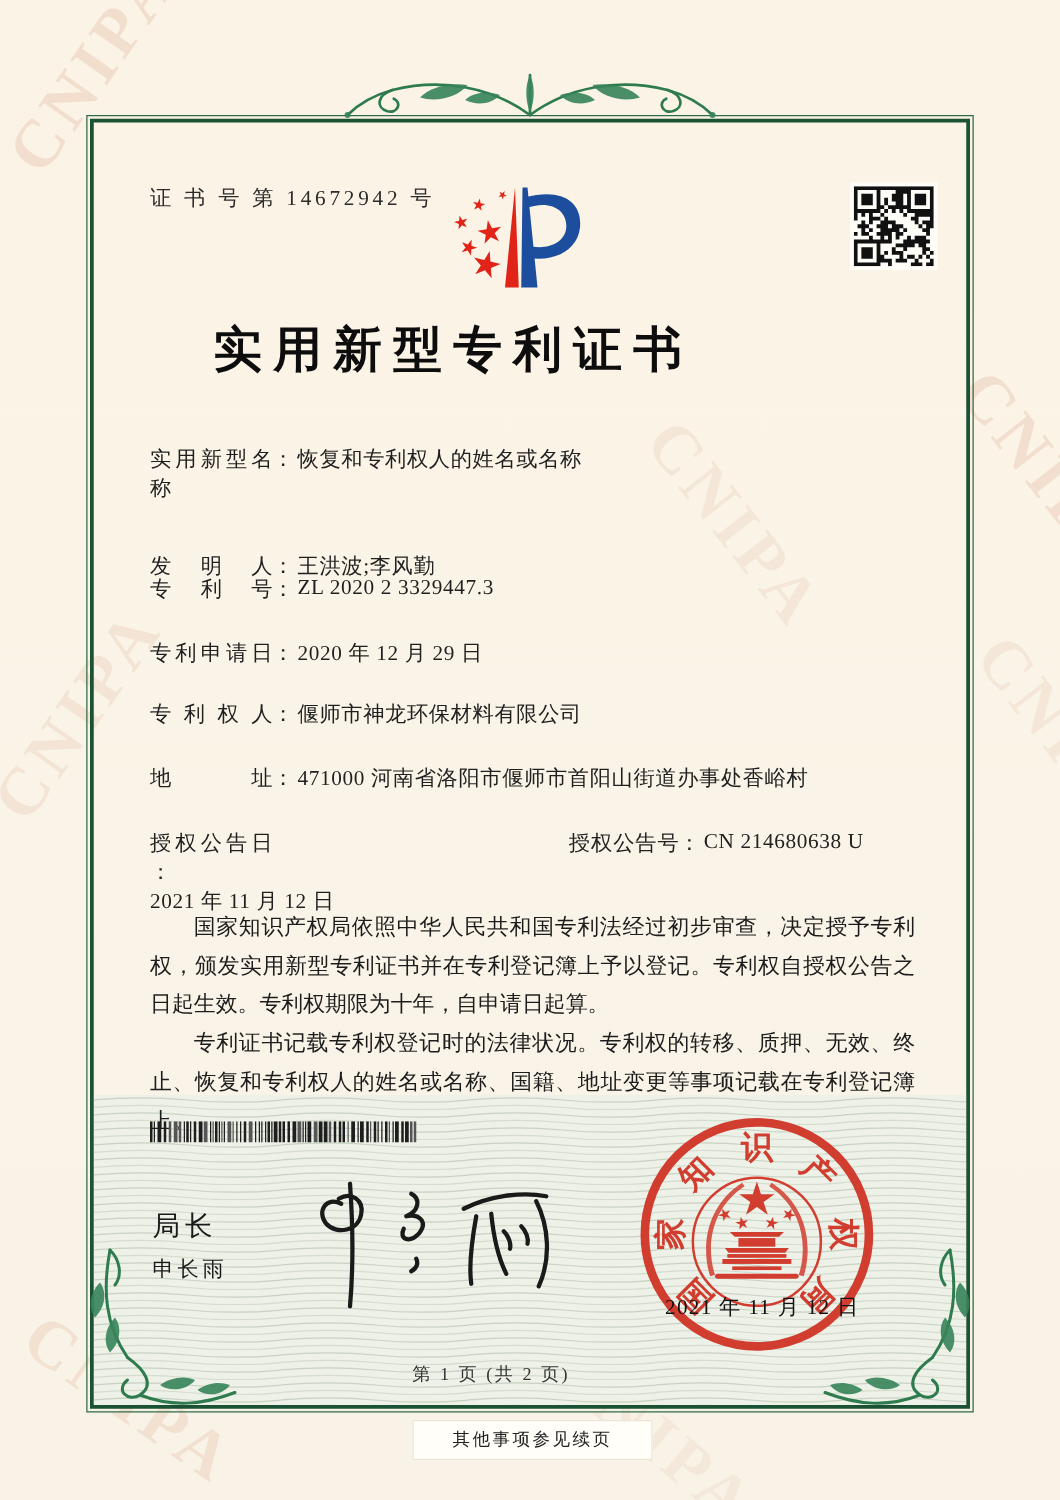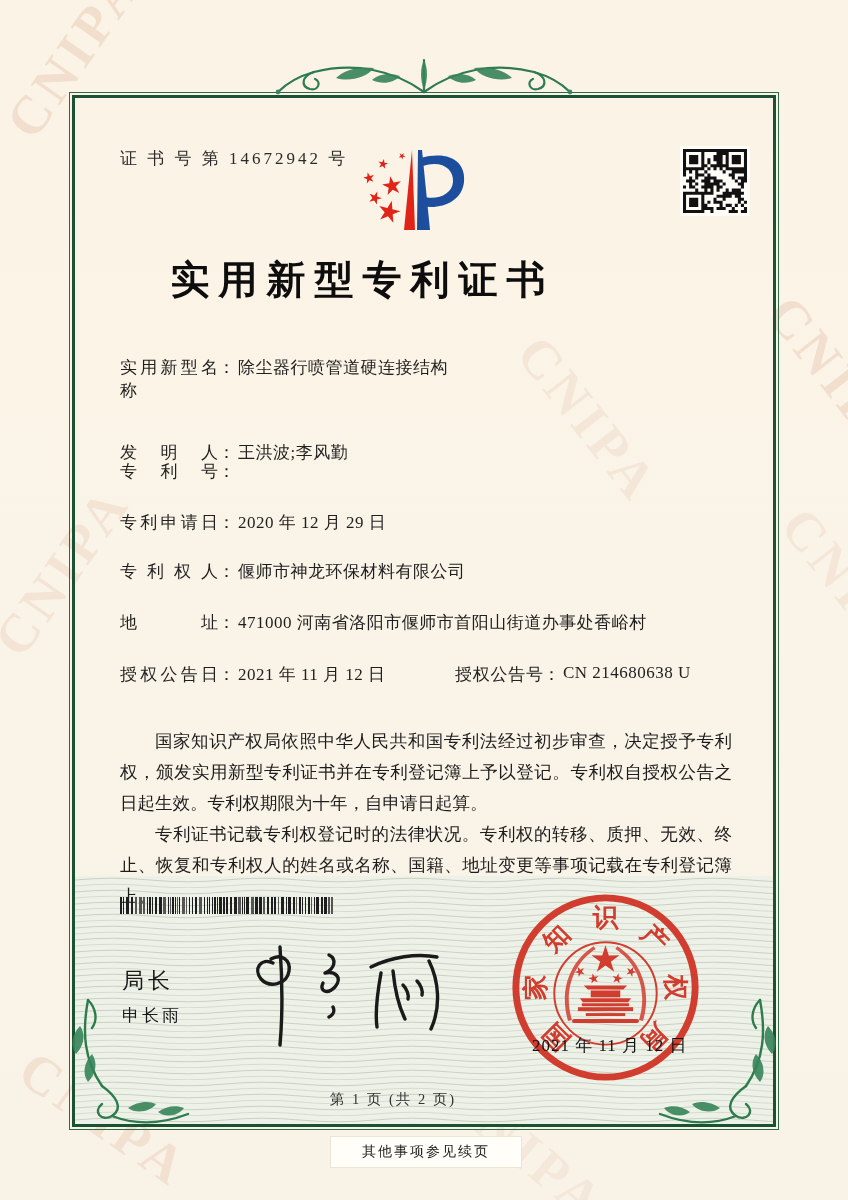--- a/index.html
+++ b/index.html
@@ -30,21 +30,21 @@
   .logo{position:absolute; left:362px; top:146px; width:124px; height:100px;}
   .qr{position:absolute; left:680px; top:146px; width:70px; height:70px; background:#fffdf8; padding:3px; box-sizing:border-box;}
   .title{position:absolute; left:69px; top:253px; width:587px; text-align:center;
       font-size:39px; font-weight:700; letter-spacing:9px; color:#0d0d0d;}
   
   .field{position:absolute; left:120px; width:620px; display:flex; font-size:17px; color:#1f1f1f;}
   .f-label{width:98px; text-align:justify; text-align-last:justify; flex:0 0 auto;}
   .f-colon{width:20px; flex:0 0 auto;}
   .f-value{flex:1; letter-spacing:0.5px;}
   .fy1{top:356px;} .fy2{top:409px;margin-top:32px;} .fy3{top:460px;} .fy4{top:511px;}
-  .fy5{top:560px;} .fy6{top:611px;} .fy7{top:663px;}
+  .fy5{top:560px;} .fy6{top:611px;} .fy7{top:663px;flex-direction:column;}
   .grant2{position:absolute; left:455px; top:663px; display:flex; font-size:17px;}
   .grant2 .f-label{width:88px;}
   
   .body-text{position:absolute; left:120px; top:698px; width:612px;
       font-size:17.5px; line-height:31px; text-align:justify; color:#1c1c1c;margin-top:28px;}
   .body-text p{margin:0; text-indent:2em;}
   
   .barcode{position:absolute; left:120px; top:897px; width:216px; height:17px;}
   .signer-title{position:absolute; left:122px; top:966px; font-size:22px; letter-spacing:4px; color:#1a1a1a;}
   .signer-name{position:absolute; left:122px; top:1004px; font-size:17px; letter-spacing:3px; color:#1a1a1a;}
@@ -163,30 +163,31 @@
 
   <svg class="qr" id="qr-svg" viewBox="0 0 63 63">
       <path d="M0,0h3v3h-3zM3,0h3v3h-3zM6,0h3v3h-3zM9,0h3v3h-3zM12,0h3v3h-3zM15,0h3v3h-3zM18,0h3v3h-3zM21,0h3v3h-3zM24,0h3v3h-3zM27,0h3v3h-3zM30,0h3v3h-3zM33,0h3v3h-3zM36,0h3v3h-3zM39,0h3v3h-3zM42,0h3v3h-3zM45,0h3v3h-3zM48,0h3v3h-3zM51,0h3v3h-3zM54,0h3v3h-3zM57,0h3v3h-3zM60,0h3v3h-3zM0,3h3v3h-3zM18,3h3v3h-3zM33,3h3v3h-3zM36,3h3v3h-3zM39,3h3v3h-3zM42,3h3v3h-3zM60,3h3v3h-3zM0,6h3v3h-3zM6,6h3v3h-3zM9,6h3v3h-3zM12,6h3v3h-3zM18,6h3v3h-3zM30,6h3v3h-3zM33,6h3v3h-3zM36,6h3v3h-3zM42,6h3v3h-3zM48,6h3v3h-3zM51,6h3v3h-3zM54,6h3v3h-3zM60,6h3v3h-3zM0,9h3v3h-3zM6,9h3v3h-3zM9,9h3v3h-3zM12,9h3v3h-3zM18,9h3v3h-3zM24,9h3v3h-3zM30,9h3v3h-3zM33,9h3v3h-3zM36,9h3v3h-3zM42,9h3v3h-3zM48,9h3v3h-3zM51,9h3v3h-3zM54,9h3v3h-3zM60,9h3v3h-3zM0,12h3v3h-3zM6,12h3v3h-3zM9,12h3v3h-3zM12,12h3v3h-3zM18,12h3v3h-3zM24,12h3v3h-3zM33,12h3v3h-3zM36,12h3v3h-3zM42,12h3v3h-3zM48,12h3v3h-3zM51,12h3v3h-3zM54,12h3v3h-3zM60,12h3v3h-3zM0,15h3v3h-3zM18,15h3v3h-3zM21,15h3v3h-3zM27,15h3v3h-3zM30,15h3v3h-3zM33,15h3v3h-3zM36,15h3v3h-3zM39,15h3v3h-3zM42,15h3v3h-3zM60,15h3v3h-3zM0,18h3v3h-3zM3,18h3v3h-3zM6,18h3v3h-3zM9,18h3v3h-3zM12,18h3v3h-3zM15,18h3v3h-3zM18,18h3v3h-3zM24,18h3v3h-3zM30,18h3v3h-3zM36,18h3v3h-3zM42,18h3v3h-3zM45,18h3v3h-3zM48,18h3v3h-3zM51,18h3v3h-3zM54,18h3v3h-3zM57,18h3v3h-3zM60,18h3v3h-3zM0,21h3v3h-3zM6,21h3v3h-3zM12,21h3v3h-3zM21,21h3v3h-3zM39,21h3v3h-3zM48,21h3v3h-3zM51,21h3v3h-3zM54,21h3v3h-3zM57,21h3v3h-3zM60,21h3v3h-3zM0,24h3v3h-3zM12,24h3v3h-3zM15,24h3v3h-3zM18,24h3v3h-3zM24,24h3v3h-3zM45,24h3v3h-3zM48,24h3v3h-3zM60,24h3v3h-3zM6,27h3v3h-3zM12,27h3v3h-3zM21,27h3v3h-3zM24,27h3v3h-3zM27,27h3v3h-3zM30,27h3v3h-3zM48,27h3v3h-3zM54,27h3v3h-3zM57,27h3v3h-3zM60,27h3v3h-3zM3,30h3v3h-3zM6,30h3v3h-3zM9,30h3v3h-3zM18,30h3v3h-3zM21,30h3v3h-3zM24,30h3v3h-3zM30,30h3v3h-3zM33,30h3v3h-3zM36,30h3v3h-3zM51,30h3v3h-3zM57,30h3v3h-3zM60,30h3v3h-3zM6,33h3v3h-3zM12,33h3v3h-3zM21,33h3v3h-3zM24,33h3v3h-3zM27,33h3v3h-3zM30,33h3v3h-3zM33,33h3v3h-3zM39,33h3v3h-3zM54,33h3v3h-3zM57,33h3v3h-3zM0,36h3v3h-3zM6,36h3v3h-3zM9,36h3v3h-3zM18,36h3v3h-3zM21,36h3v3h-3zM24,36h3v3h-3zM27,36h3v3h-3zM33,36h3v3h-3zM36,36h3v3h-3zM57,36h3v3h-3zM12,39h3v3h-3zM21,39h3v3h-3zM27,39h3v3h-3zM33,39h3v3h-3zM42,39h3v3h-3zM48,39h3v3h-3zM51,39h3v3h-3zM54,39h3v3h-3zM0,42h3v3h-3zM3,42h3v3h-3zM6,42h3v3h-3zM9,42h3v3h-3zM12,42h3v3h-3zM15,42h3v3h-3zM18,42h3v3h-3zM21,42h3v3h-3zM24,42h3v3h-3zM27,42h3v3h-3zM39,42h3v3h-3zM42,42h3v3h-3zM45,42h3v3h-3zM48,42h3v3h-3zM51,42h3v3h-3zM54,42h3v3h-3zM57,42h3v3h-3zM0,45h3v3h-3zM18,45h3v3h-3zM33,45h3v3h-3zM36,45h3v3h-3zM39,45h3v3h-3zM42,45h3v3h-3zM45,45h3v3h-3zM51,45h3v3h-3zM54,45h3v3h-3zM0,48h3v3h-3zM6,48h3v3h-3zM9,48h3v3h-3zM12,48h3v3h-3zM18,48h3v3h-3zM30,48h3v3h-3zM39,48h3v3h-3zM54,48h3v3h-3zM57,48h3v3h-3zM0,51h3v3h-3zM6,51h3v3h-3zM9,51h3v3h-3zM12,51h3v3h-3zM18,51h3v3h-3zM24,51h3v3h-3zM30,51h3v3h-3zM33,51h3v3h-3zM36,51h3v3h-3zM54,51h3v3h-3zM60,51h3v3h-3zM0,54h3v3h-3zM6,54h3v3h-3zM9,54h3v3h-3zM12,54h3v3h-3zM18,54h3v3h-3zM21,54h3v3h-3zM36,54h3v3h-3zM42,54h3v3h-3zM45,54h3v3h-3zM51,54h3v3h-3zM57,54h3v3h-3zM0,57h3v3h-3zM18,57h3v3h-3zM21,57h3v3h-3zM24,57h3v3h-3zM27,57h3v3h-3zM33,57h3v3h-3zM36,57h3v3h-3zM39,57h3v3h-3zM48,57h3v3h-3zM60,57h3v3h-3zM0,60h3v3h-3zM3,60h3v3h-3zM6,60h3v3h-3zM9,60h3v3h-3zM12,60h3v3h-3zM15,60h3v3h-3zM18,60h3v3h-3zM27,60h3v3h-3zM45,60h3v3h-3zM48,60h3v3h-3zM51,60h3v3h-3zM57,60h3v3h-3zM60,60h3v3h-3z" fill="#111"></path>
     </svg>
 
   <div class="title">实用新型专利证书</div>
 
   <div class="field fy1">
     <span class="f-label">实用新型名称</span>
       <span class="f-colon">：</span>
-      <span class="f-value">除尘器行喷管道硬连接结构</span>
+      <span class="f-value">恢复和专利权人的姓名或名称</span>
   </div>
   <div class="field fy2">
     <span class="f-label">发明人</span>
       <span class="f-colon">：</span>
       <span class="f-value">王洪波;李风勤</span>
   </div>
   <div class="field fy3">
     <span class="f-label">专利号</span>
       <span class="f-colon">：</span>
+      <span class="f-value">ZL 2020 2 3329447.3</span>
   </div>
   <div class="field fy4">
     <span class="f-label">专利申请日</span>
       <span class="f-colon">：</span>
       <span class="f-value">2020 年 12 月 29 日</span>
   </div>
   <div class="field fy5">
     <span class="f-label">专利权人</span>
       <span class="f-colon">：</span>
       <span class="f-value">偃师市神龙环保材料有限公司</span>

